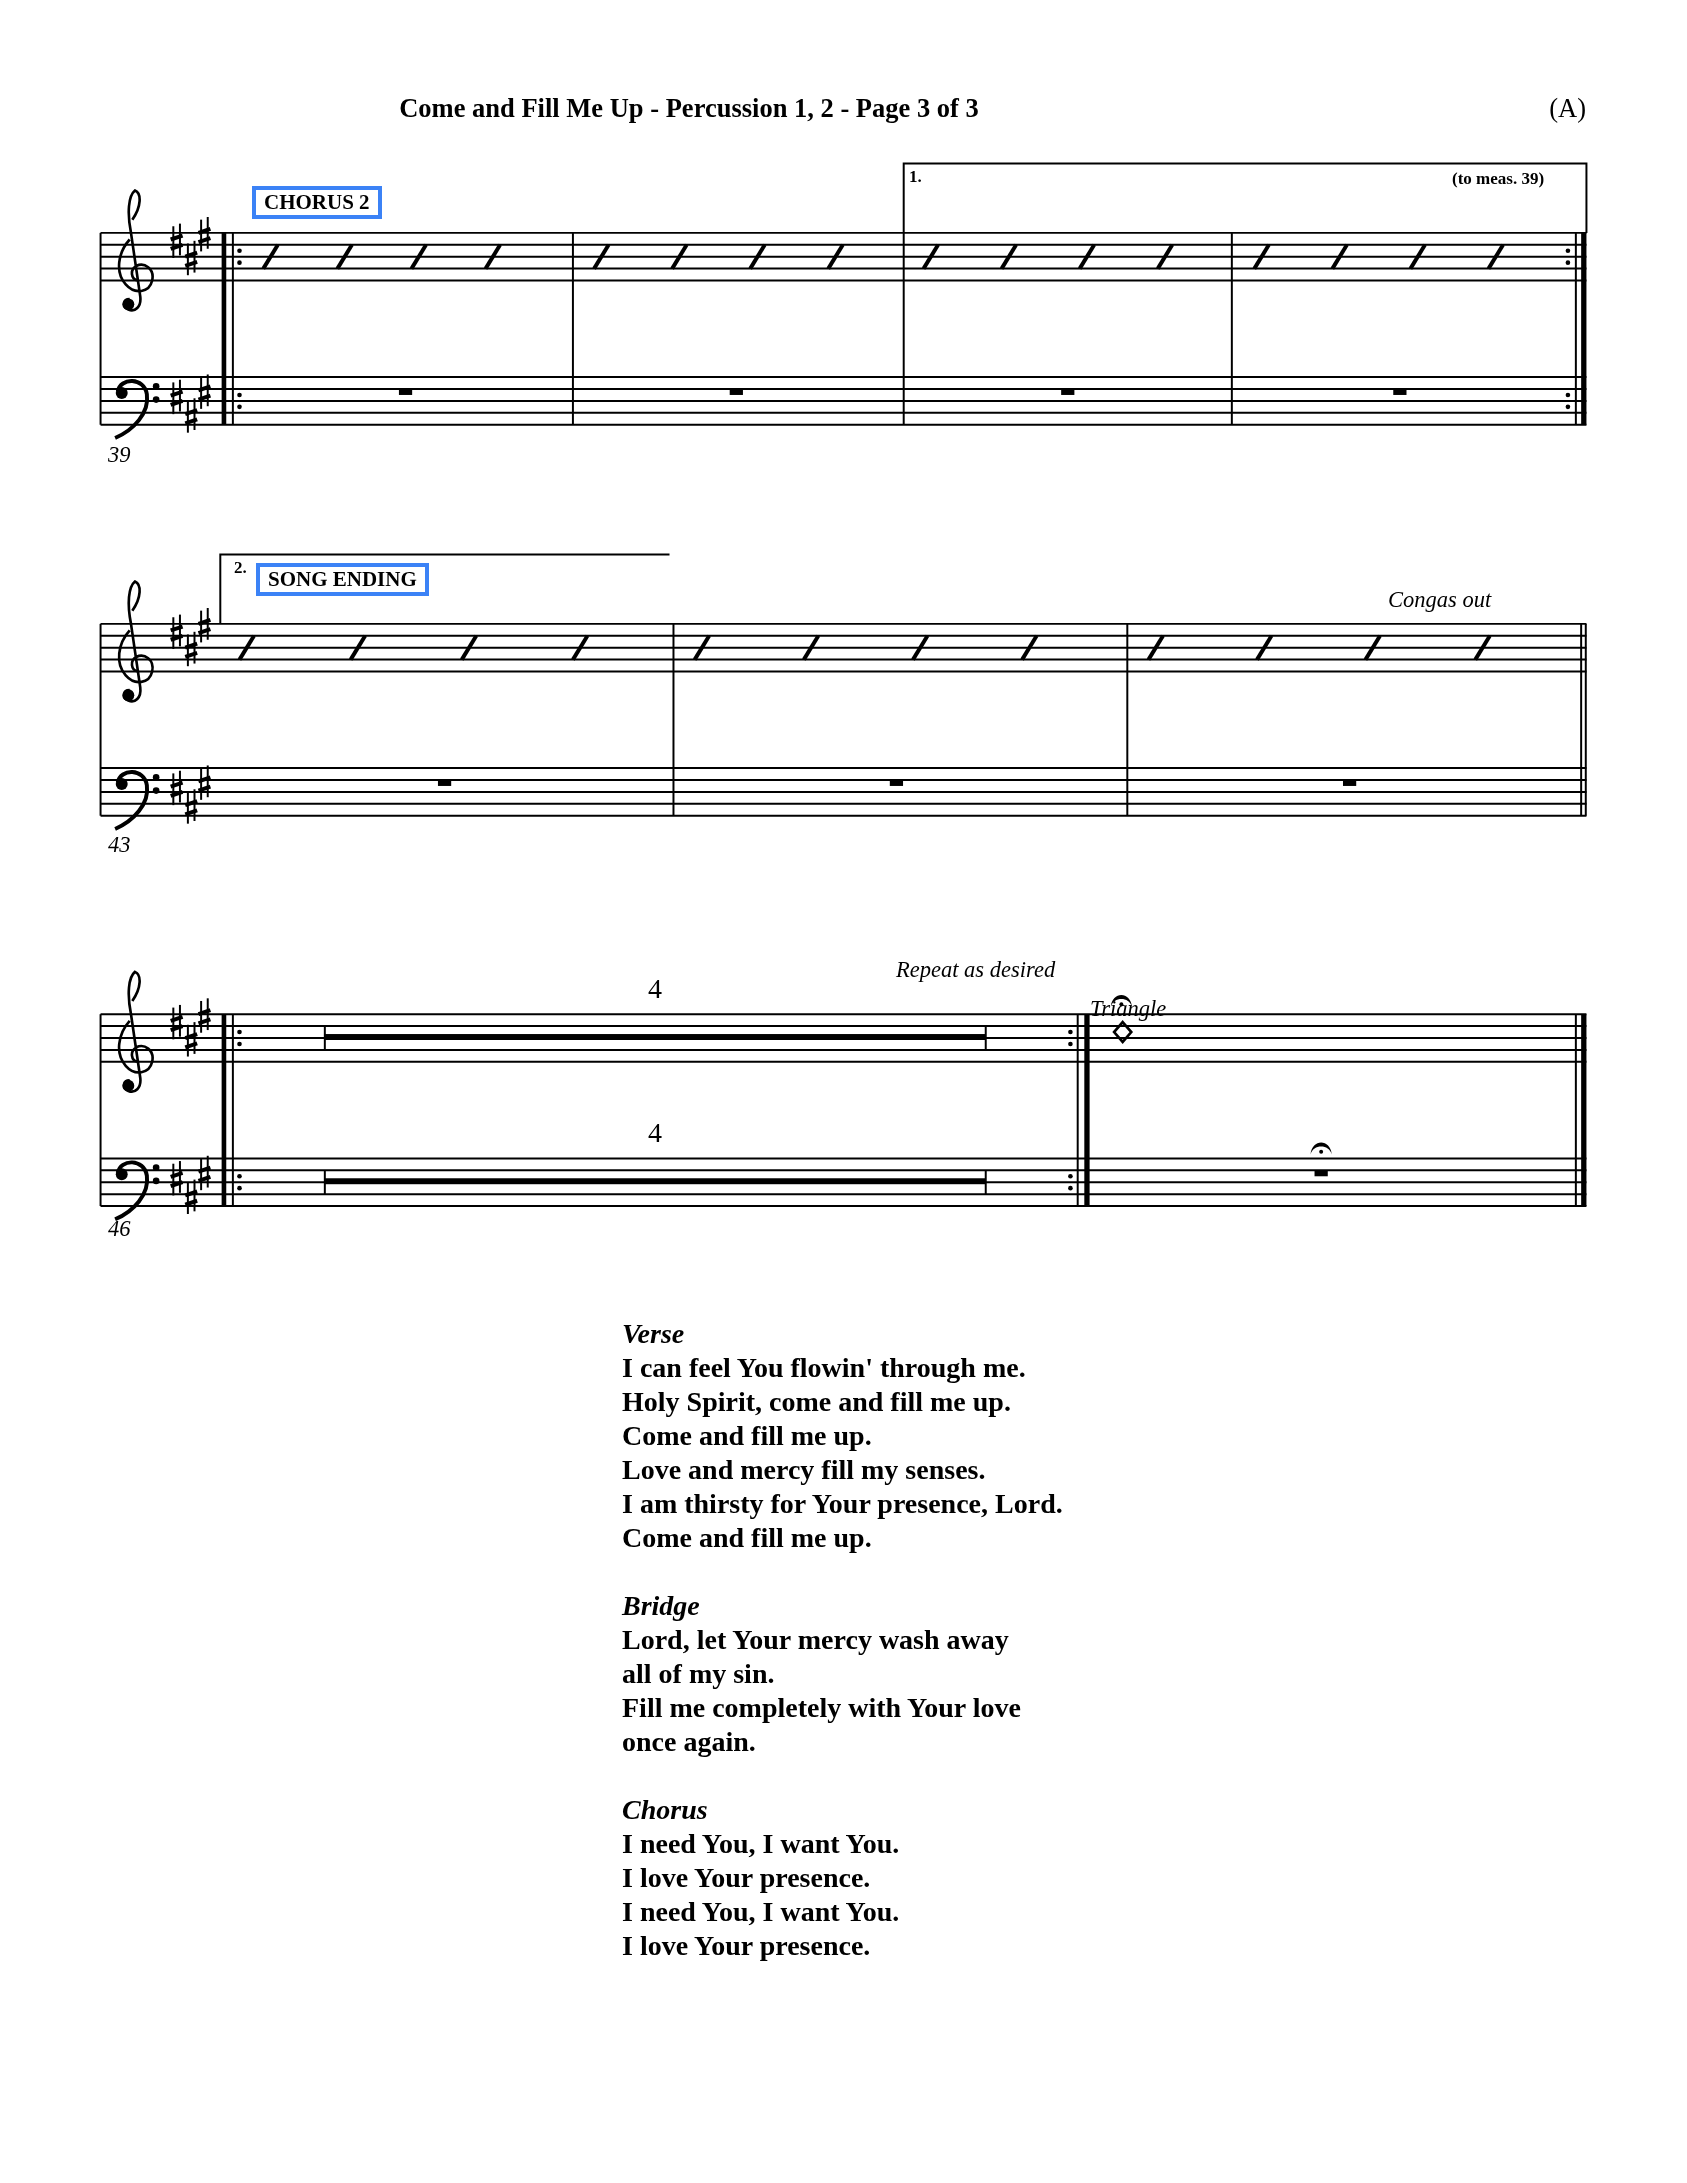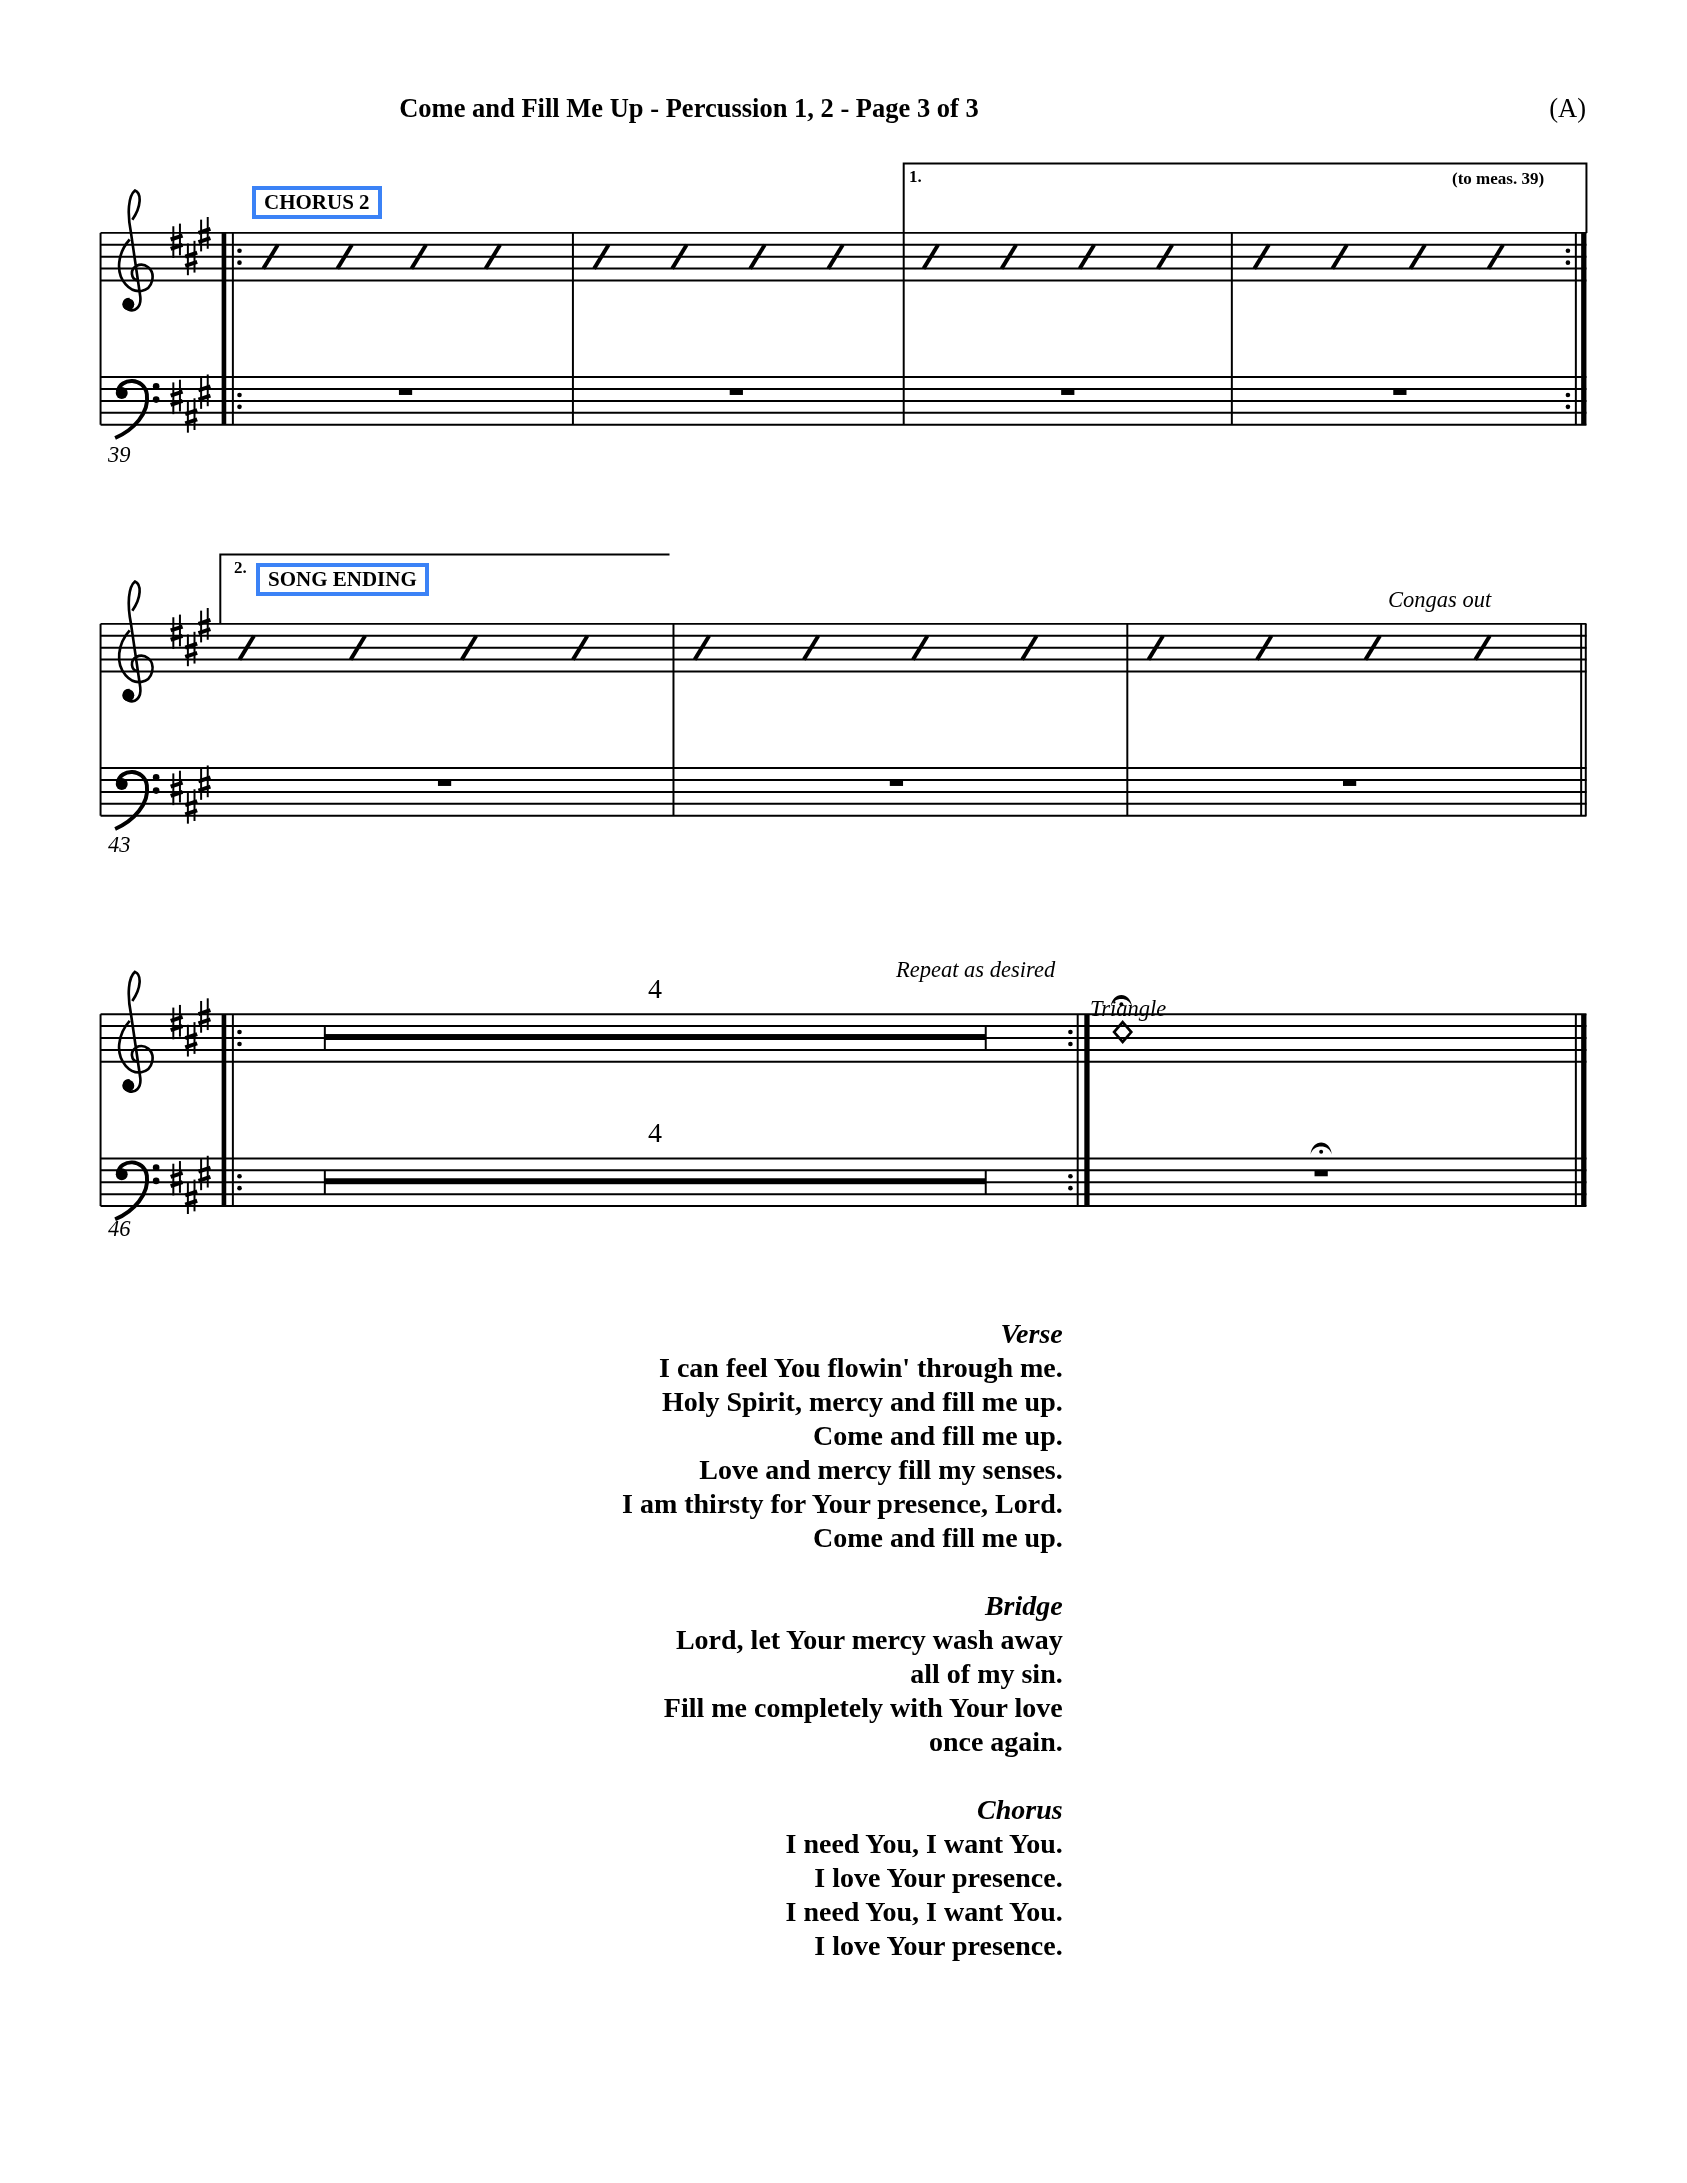--- a/index.html
+++ b/index.html
@@ -10,21 +10,21 @@
   .page-id { right:101px; top:93px; font-size:26.5px; }
   .score { position:absolute; left:0; top:0; width:1687px; height:1257px; }
   .rehearsal { position:absolute; border:4px solid #3b82f6; font-weight:bold; font-size:21px;
                padding:1.3px 8px; line-height:22.5px; background:#fff; }
   .ending-num { position:absolute; font-weight:bold; font-size:17px; }
   .ending-note { position:absolute; font-weight:bold; font-size:17px;text-align:center; }
   .italic-note { position:absolute; font-style:italic; font-size:22.5px; }
   .measure-num { position:absolute; font-style:italic; font-size:22.5px; left:108px; }
   .mr-count { position:absolute; font-size:28px; width:40px; text-align:center; }
   .lyrics { position:absolute; left:622px; top:1317px; font-size:28px; line-height:34px; font-weight:bold; }
-  .lyric-section { margin-bottom:34px;text-align:right; }
+  .lyric-section { margin-bottom:34px; }
   .lyric-heading { font-style:italic; font-weight:bold; }
   .lyric-line { white-space:nowrap; }
 </style>
 </head>
 <body>
 
 <div class="abs title">Come and Fill Me Up - Percussion 1, 2 - Page 3 of 3</div>
 <div class="abs page-id">(A)</div>
 
 <svg class="score" width="1687" height="1257" viewBox="0 0 2550 1900" xmlns="http://www.w3.org/2000/svg">
@@ -236,21 +236,21 @@
 <div class="italic-note" style="left:896px; top:957px;">Repeat as desired</div>
 <div class="italic-note" style="left:1090px; top:957px;margin-top:39px;">Triangle</div>
 <div class="mr-count" style="left:635px; top:973px;">4</div>
 <div class="mr-count" style="left:635px; top:1117px;">4</div>
 <div class="measure-num" style="top:1216px;">46</div>
 
 <div class="lyrics">
   <div class="lyric-section">
     <div class="lyric-heading">Verse</div>
     <div class="lyric-line">I can feel You flowin' through me.</div>
-    <div class="lyric-line">Holy Spirit, mercy and fill me up.</div>
+    <div class="lyric-line">Holy Spirit, come and fill me up.</div>
     <div class="lyric-line">Come and fill me up.</div>
     <div class="lyric-line">Love and mercy fill my senses.</div>
     <div class="lyric-line">I am thirsty for Your presence, Lord.</div>
     <div class="lyric-line">Come and fill me up.</div>
   </div>
   <div class="lyric-section">
     <div class="lyric-heading">Bridge</div>
     <div class="lyric-line">Lord, let Your mercy wash away</div>
     <div class="lyric-line">all of my sin.</div>
     <div class="lyric-line">Fill me completely with Your love</div>

